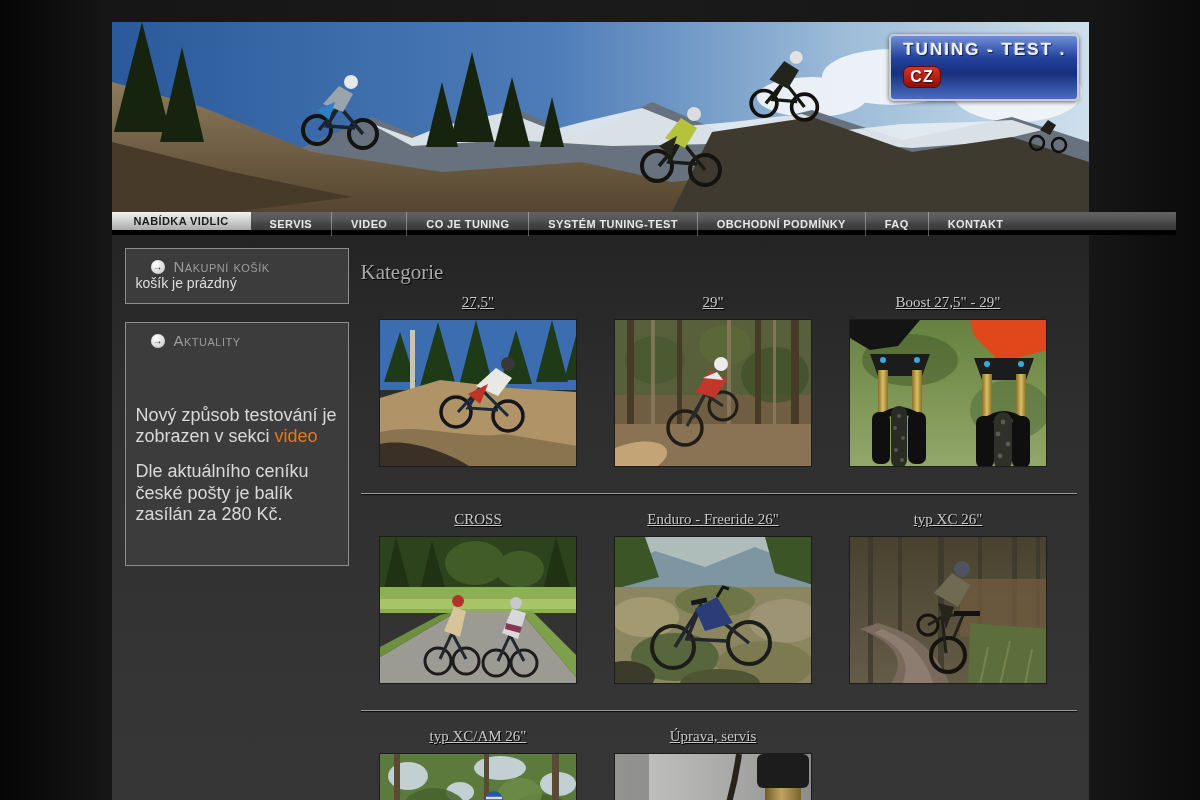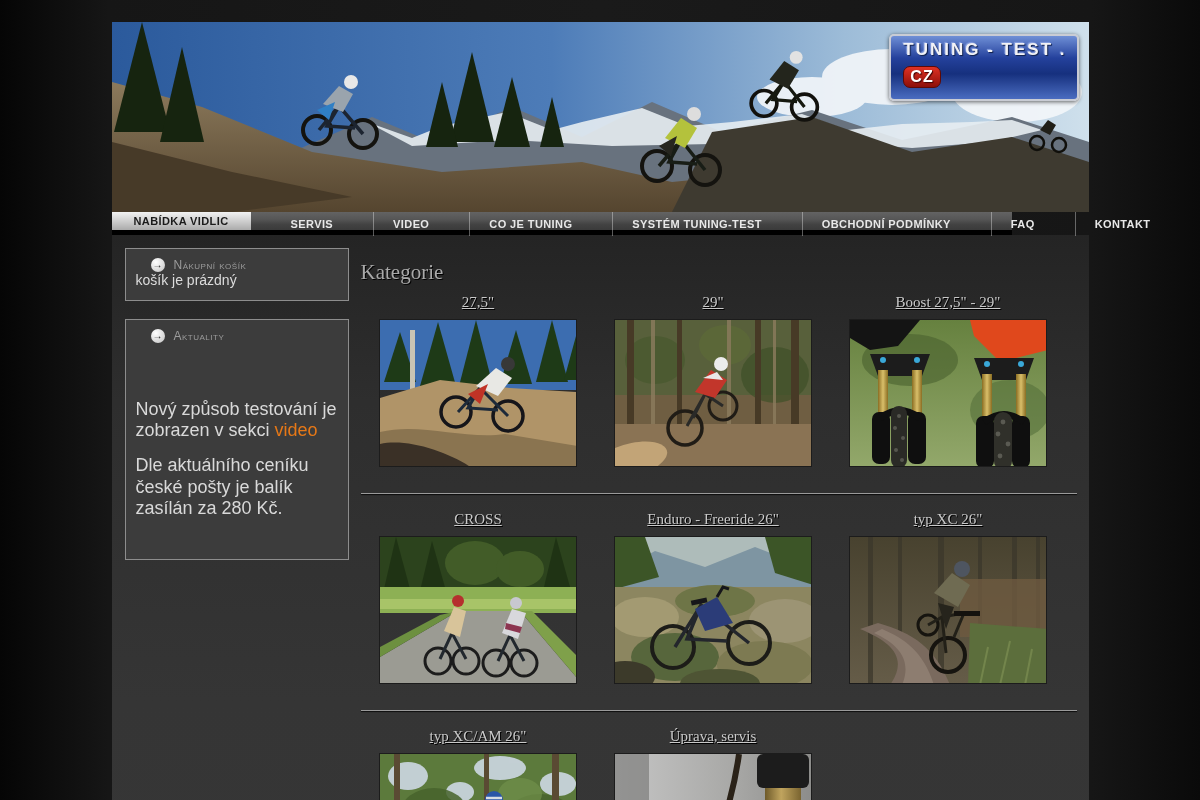--- a/index.html
+++ b/index.html
@@ -21,44 +21,44 @@
     box-shadow:0 1px 4px rgba(0,0,0,.6);
     flex-direction:column;
   }
   .logo .txt { color:#f2f2f6; font-weight:bold; font-size:17px; letter-spacing:2px;
     text-shadow:1px 1px 1px #10204a, -1px -1px 1px #8aa2e0; white-space:nowrap; }
   .logo .cz { background:linear-gradient(180deg,#e03224,#8c0f0a); color:#fff; font-weight:bold;
     font-size:16px; padding:1px 6px; border-radius:7px; border:1px solid #5e0a06;
     text-shadow:1px 1px 1px #400404; letter-spacing:1px; }
 
   
-  .nav { width:900px; height:23px; display:flex; align-items:stretch;
+  .nav { width:1064px; height:23px; display:flex; align-items:stretch;
     background:linear-gradient(180deg,#636363 0%,#565656 40%,#424242 70%,#3a3a3a 100%);
-    border-bottom:5px solid #000;gap:21px; }
+    border-bottom:5px solid #000; }
   .nav a { display:flex; align-items:center; padding:12px 19px; text-decoration:none;
     color:#e8e8e8; font-size:11px; font-weight:bold; letter-spacing:.4px; white-space:nowrap; }
   .nav a + a { border-left:1px solid rgba(255,255,255,.35); }
   .nav a.active { background:linear-gradient(180deg,#f2f2f2,#cfcfcf 50%,#ababab);
     color:#1b1b1b; border-left:none; padding:0 22px; }
   .nav a.active + a { border-left:none; }
 
   
   .content { display:flex; width:977px; min-height:560px;
     background:linear-gradient(180deg,#242424 0%,#2e2e2e 25%,#353535 70%,#363636 100%);
     padding-top:13px; }
 
   
   .sidebar { width:224px; margin-left:13px; flex:0 0 auto; }
   .side-box { border:1px solid #8d8d8d; background:#3c3c3c; padding:9px 10px 12px 10px;
     margin-bottom:18px; }
   .side-head { display:flex; align-items:center; gap:9px; padding-left:15px; }
   .arrow-icon { width:14px; height:14px; border-radius:50%; background:radial-gradient(circle at 35% 30%,#ffffff,#c2c2c2);
     color:#1c1c1c; font-size:10px; line-height:14px; text-align:center; font-weight:bold; flex:0 0 auto; }
   .arrow-icon::after { content:"→"; }
-  .side-title { font-variant:small-caps; font-size:12px; color:#9c9c9c; letter-spacing:.5px; }
+  .side-title { font-variant:small-caps; font-size:15px; color:#9c9c9c; letter-spacing:.5px; }
   .cart-status { color:#dcdcdc; font-size:14px; }
   .news-body { margin-top:56px; min-height:148px; }
   .news-body p { color:#d9d9d9; font-size:18px; line-height:1.18; margin-bottom:14px; }
   .news-link { color:#e67817; text-decoration:none; }
 
   
   .main { flex:1 1 auto; margin-left:12px; padding-right:12px;
     font-family:"Liberation Serif", serif; }
   .main h1 { font-size:21px; font-weight:normal; color:#a9a9a9; margin:12px 0 8px 0;
     text-shadow:1px 1px 0 #000; }

